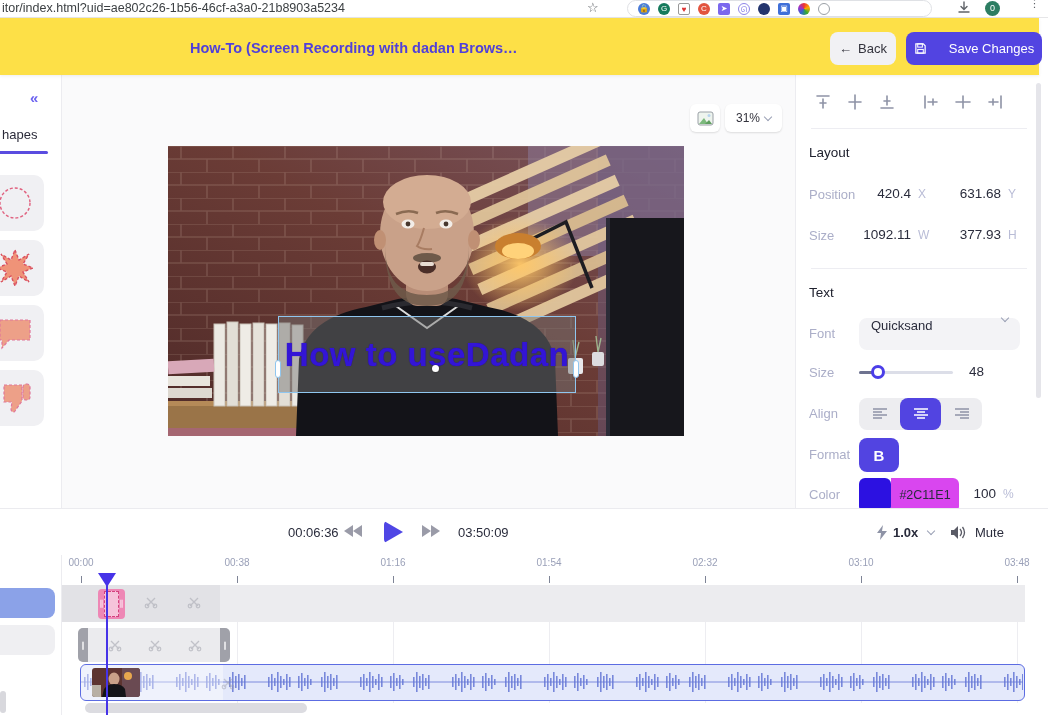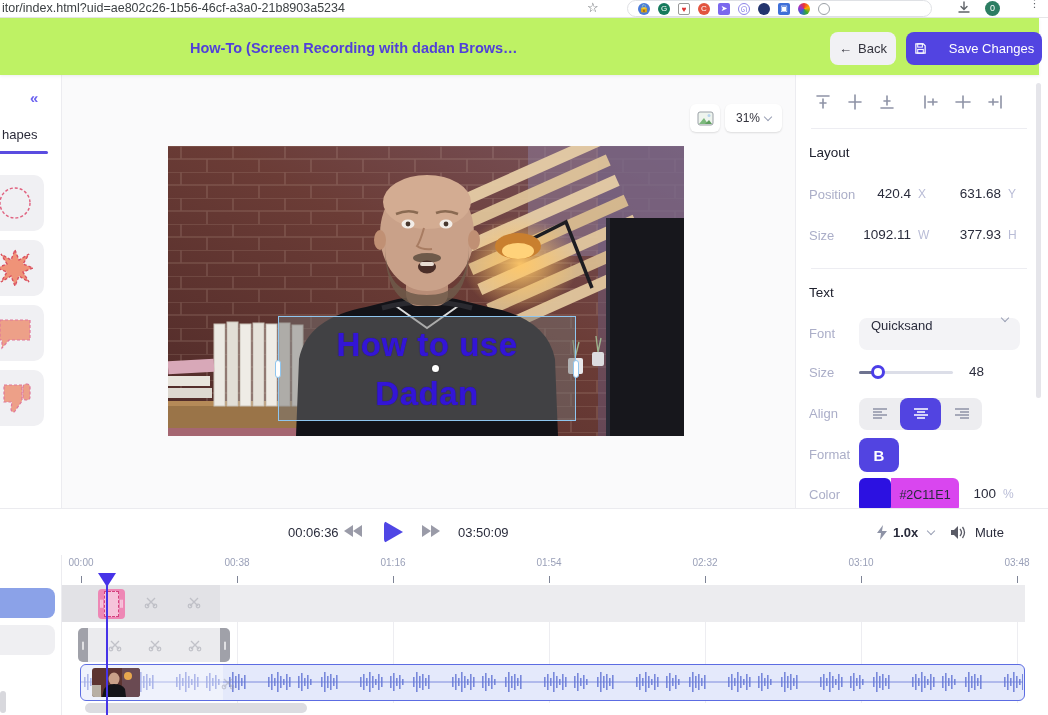--- a/index.html
+++ b/index.html
@@ -10,40 +10,40 @@
   .browser-bar { position:absolute; left:0; top:0; width:1048px; height:18px; background:#fff; border-bottom:1px solid #e6e6e8; }
   .url-text { position:absolute; left:2px; top:1px; font-size:12.5px; color:#3c4043; white-space:nowrap; }
   .star { position:absolute; left:587px; top:0px; font-size:13px; color:#5f6368; }
   .ext-pill { position:absolute; left:627px; top:0px; width:305px; height:17px; border:1px solid #dfe1e5; border-radius:10px; display:flex; align-items:center; gap:8px; padding:0 10px; background:#fff; }
   .ext-ic { width:12px; height:12px; border-radius:50%; flex:0 0 auto; position:relative; font-size:8px; line-height:12px; text-align:center; color:#fff; }
   .dl-icon { position:absolute; left:957px; top:1px; width:14px; height:14px; }
   .avatar { position:absolute; left:985px; top:1px; width:15px; height:15px; border-radius:50%; background:#2d7d62; color:#fff; font-size:9px; text-align:center; line-height:15px; }
   .dots { position:absolute; left:1029px; top:0px; color:#5f6368; font-size:11px; letter-spacing:0; line-height:6px; width:4px; }
 
   
-  .app-header { position:absolute; left:0; top:18px; width:1039px; height:57px; background:#bef264; box-shadow:0 1px 3px rgba(40,40,60,.08); z-index:5; }
+  .app-header { position:absolute; left:0; top:18px; width:1039px; height:57px; background:#fde047; box-shadow:0 1px 3px rgba(40,40,60,.08); z-index:5; }
   .doc-title { position:absolute; left:190px; top:22px; font-size:14.5px; font-weight:bold; color:#5140d9; }
   .btn-back { position:absolute; left:830px; top:14px; width:66px; height:33px; background:#f1f1f4; border-radius:8px; border:none; font-size:13px; color:#33333d; display:flex; align-items:center; justify-content:center; gap:6px; cursor:pointer; }
   .btn-save { position:absolute; left:906px; top:14px; width:136px; height:33px; background:#5244e1; border-radius:8px; border:none; font-size:13px; color:#fff; display:flex; align-items:center; justify-content:center; gap:22px; cursor:pointer; }
 
   
   .main { position:absolute; left:0; top:75px; width:1048px; height:433px; background:#fafafb; overflow:hidden; }
   .sidebar { position:absolute; left:0; top:0; width:62px; height:433px; background:#fff; border-right:1px solid #ececf0; }
   .collapse { position:absolute; left:30px; top:14px; color:#6c63f0; font-size:15px; font-weight:bold; }
   .shapes-tab { position:absolute; left:2px; top:52px; font-size:13px; color:#2b2b3a; }
   .tab-underline { position:absolute; left:-12px; top:76px; width:60px; height:3px; background:#5a4ce0; border-radius:2px; }
   .shape-tile { position:absolute; left:-14px; width:58px; height:56px; background:#f0f0f3; border-radius:10px; display:flex; align-items:center; justify-content:center; }
 
   .canvas-zone { position:absolute; left:62px; top:16px; width:733px; height:433px; }
   .tool-img-btn { position:absolute; left:628px; top:13px; width:30px; height:28px; background:#fff; border-radius:6px; box-shadow:0 1px 2px rgba(0,0,0,.12); display:flex; align-items:center; justify-content:center; }
   .zoom-dd { position:absolute; left:663px; top:13px; width:57px; height:28px; background:#fff; border-radius:6px; box-shadow:0 1px 2px rgba(0,0,0,.12); display:flex; align-items:center; justify-content:center; gap:5px; font-size:12px; color:#33333d; }
   .chev { width:6px; height:6px; border-right:1.5px solid #9aa0b5; border-bottom:1.5px solid #9aa0b5; transform:rotate(45deg); display:inline-block; margin-top:-3px; }
 
   .video-frame { position:absolute; left:106px; top:55px; width:516px; height:290px; background:#000; overflow:hidden; }
-  .txt-overlay { position:absolute; left:110px; top:170px; width:298px; height:105px; background:rgba(118,118,118,.48); border:1.5px solid #8fc6ef; display:flex; flex-direction:column; align-items:center; justify-content:center; }
+  .txt-overlay { position:absolute; left:110px; top:170px; width:298px; height:77px; background:rgba(118,118,118,.48); border:1.5px solid #8fc6ef; display:flex; flex-direction:row; align-items:center; justify-content:center; }
   .txt-overlay .l { font-size:33px; font-weight:bold; color:#3315d6; line-height:49px; letter-spacing:.5px; text-shadow:0 0 1px #2208a8; }
   .handle-v { position:absolute; width:6px; height:18px; background:#fff; border:1px solid #8fc6ef; border-radius:3px; top:43px; }
   .center-dot { position:absolute; left:153px; top:48px; width:7px; height:7px; background:#fff; border-radius:50%; box-shadow:0 0 2px rgba(0,0,0,.4); }
 
   
   .inspector { position:absolute; left:795px; top:0; width:253px; height:433px; background:#fff; border-left:1px solid #ececf0; }
   .al-ic { position:absolute; top:17px; width:20px; height:20px; }
   .insp-divider { position:absolute; left:15px; width:216px; height:1px; background:#ededf2; }
   .sec-title { position:absolute; left:13px; font-size:13.5px; font-weight:normal; color:#20222f; }
   .row-label { position:absolute; left:13px; font-size:13px; color:#abaec8; }

